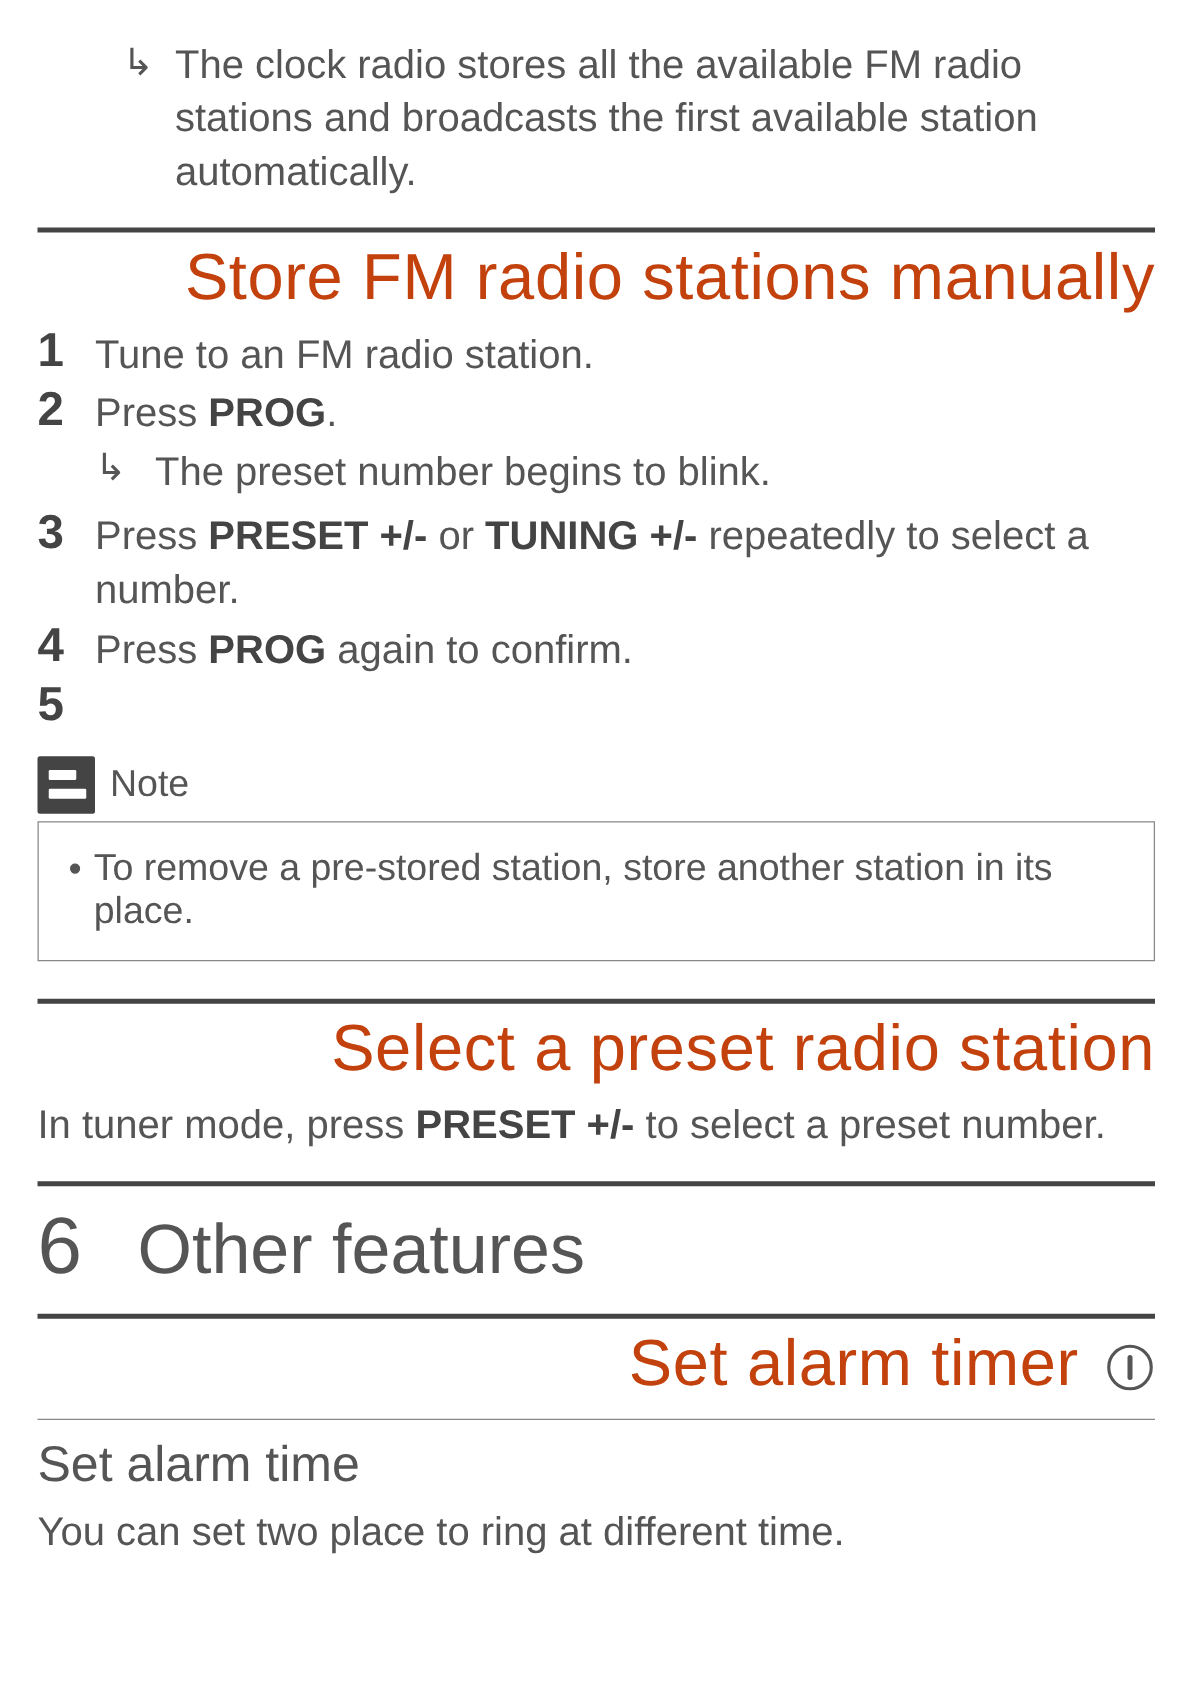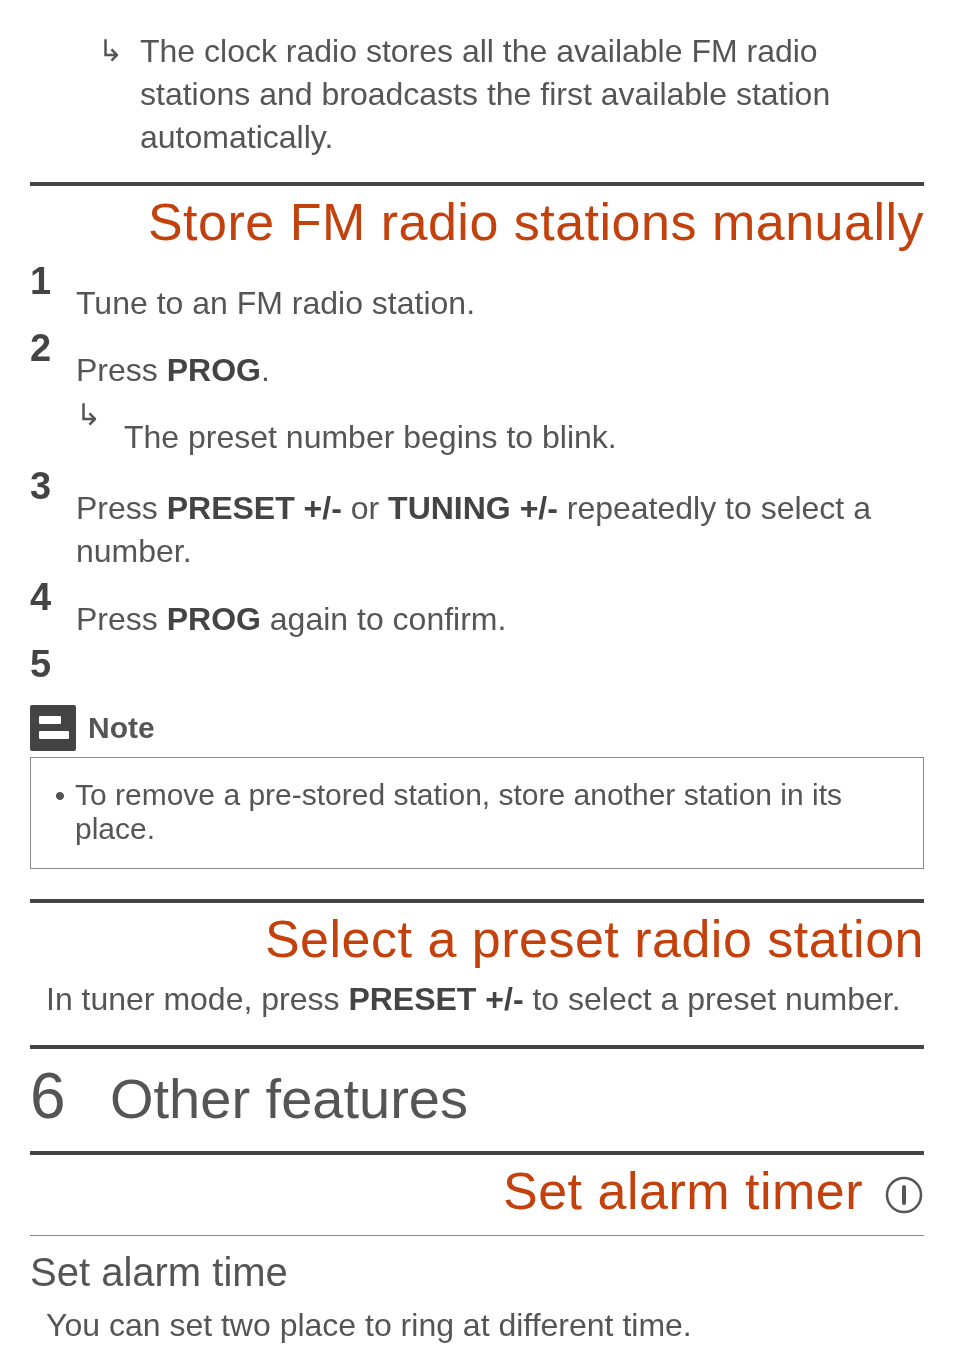--- a/index.html
+++ b/index.html
@@ -71,21 +71,20 @@
     font-weight: 700;
     color: #444;
     line-height: 1;
     padding-top: 2px;
   }
   .step-text {
     font-size: 32px;
     line-height: 1.35;
     color: #555;
     padding-top: 2px;
-    margin-top: 20px;
   }
   .step-text .bold {
     font-weight: 600;
     color: #444;
   }
   .sub-result {
     display: flex;
     align-items: flex-start;
     padding-left: 46px;
     margin: 2px 0 6px 0;
@@ -114,21 +113,20 @@
     left: 9px;
     height: 8px;
     background: #fff;
     border-radius: 1px;
   }
   .note-icon::before { top: 11px; width: 22px; }
   .note-icon::after  { top: 26px; width: 30px; }
   .note-label {
     font-size: 30px;
     color: #555;
-    font-weight: bold;
   }
   .note-box {
     border: 1.5px solid #888;
     margin: 6px 0 30px 0;
     padding: 20px 14px 22px 14px;
   }
   .note-item {
     display: flex;
     font-size: 30px;
     color: #555;
@@ -137,21 +135,21 @@
     flex: 0 0 30px;
     font-size: 30px;
     line-height: 1.2;
     color: #555;
     text-align: center;
   }
 
   .body-para {
     font-size: 32px;
     color: #555;
-    margin: 6px 0 24px 16px;
+    margin: 6px 0 24px 0;
     line-height: 1.4;
   }
   .body-para .bold { font-weight: 600; color: #444; }
 
   .chapter {
     display: flex;
     align-items: baseline;
     margin: 10px 0 6px 0;
   }
   .chapter-num {

